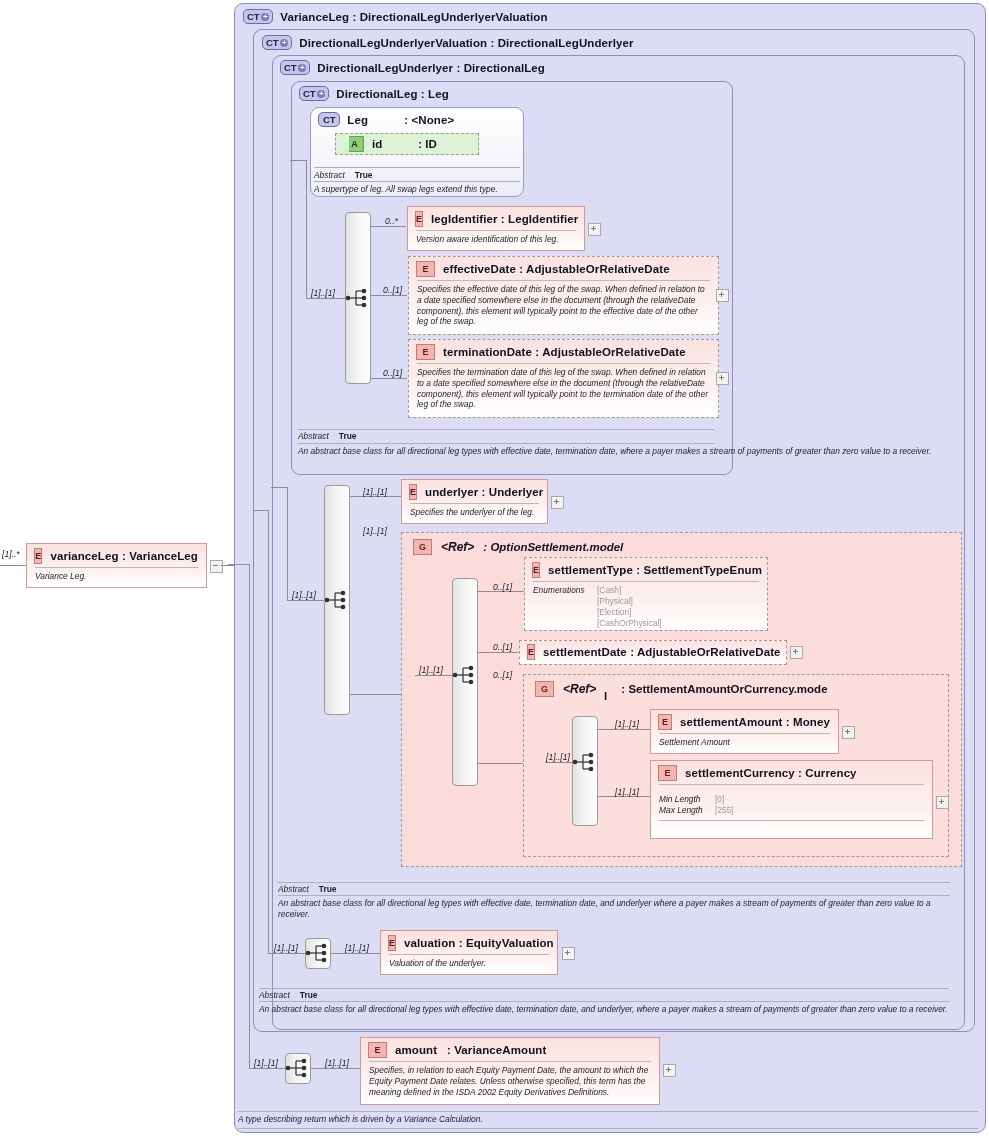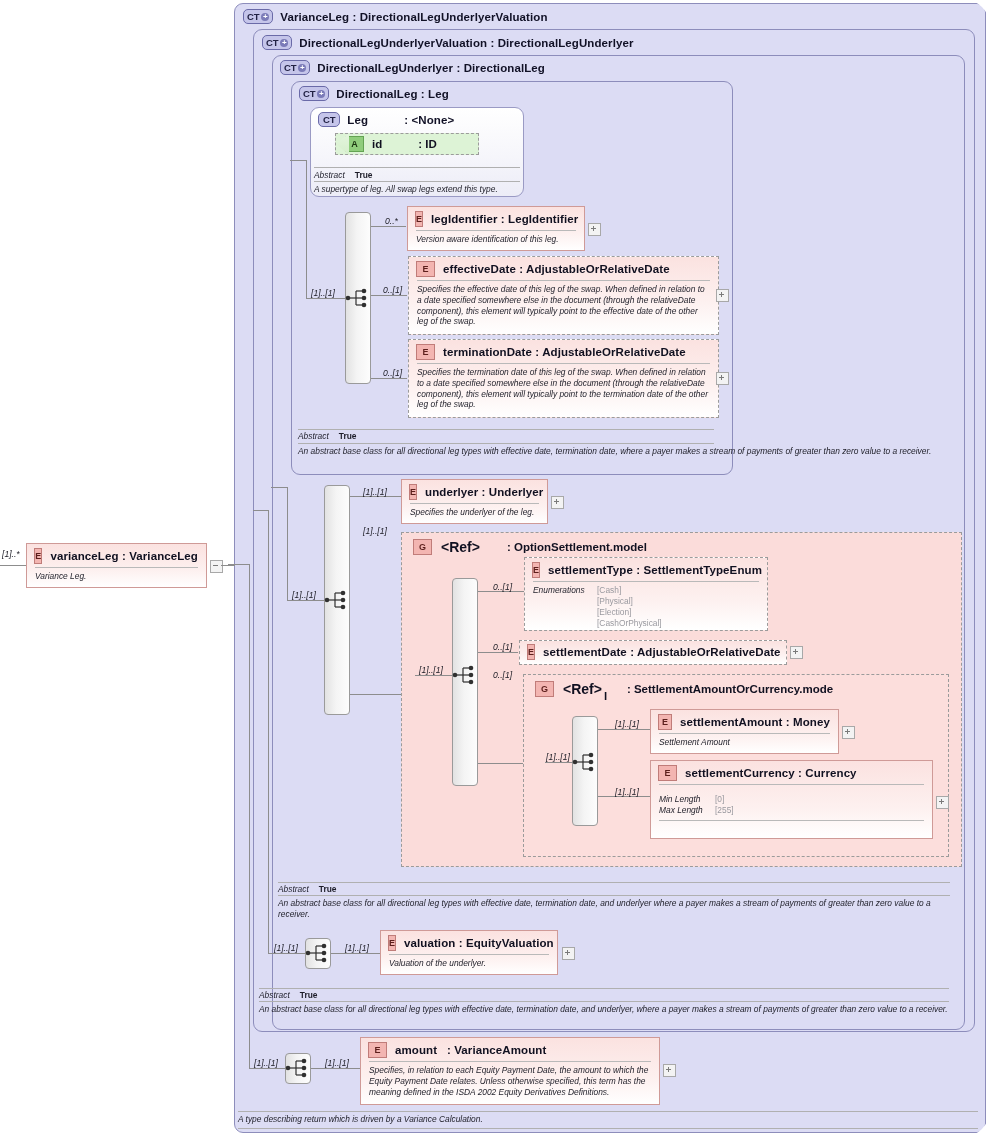--- a/index.html
+++ b/index.html
@@ -1,17 +1,17 @@
 <!DOCTYPE html>
 <html><head>
 <meta charset="utf-8">
 <style>
   html,body{margin:0;padding:0;background:#ffffff;}
   body{font-family:"Liberation Sans","DejaVu Sans",sans-serif;}
-  #root{position:relative;width:989px;height:1136px;overflow:hidden;background:#ffffff;border-radius:24px;}
+  #root{position:relative;width:989px;height:1136px;overflow:hidden;background:#ffffff;}
 
   
   .abs{position:absolute;box-sizing:border-box;}
 
   
   .ct-box{border:1px solid #8d8dbb;border-radius:9px;background:#dcdcf4;}
   .ct-hdr{position:absolute;left:8px;top:5px;display:flex;align-items:center;gap:7px;
           white-space:nowrap;}
   .ct-tag{display:inline-flex;align-items:center;justify-content:center;
           border:1px solid #6a6aa8;border-radius:5px;background:#c5c5ea;
@@ -78,21 +78,21 @@
   
   .handle{position:absolute;width:11px;height:11px;border:1px solid #a8a8a8;background:#f3f3f3;}
   .handle:before,.handle:after{content:"";position:absolute;background:#7a7a7a;}
   .handle:before{left:2px;top:4px;width:5px;height:1px;}
   .handle.plus:after{left:4px;top:2px;width:1px;height:5px;}
 
   
   .grp-box{border:1px dashed #9b9b9b;background:#fbdcda;}
   .grp-box.inner{background:#fcdedc;}
   .grp-hdr{display:flex;align-items:center;gap:9px;padding:5px 0 0 8px;white-space:nowrap;}
-  .grp-ref{font-size:14px;font-weight:bold;color:#101020;}
+  .grp-ref{font-size:12px;font-weight:bold;color:#101020;font-style:italic;}
   .grp-type{font-size:11.5px;font-weight:bold;color:#101020;}
 </style>
 </head>
 <body>
 
 <div id="root">
 
   <div class="abs ct-box" style="left:234px;top:3px;width:752px;height:1130px;">
     <div class="ct-hdr">
       <span class="ct-tag">CT<span class="plus">+</span></span>
@@ -231,21 +231,21 @@
     <div class="el-rule"></div>
     <div class="el-desc">Specifies the underlyer of the leg.</div>
   </div>
   <div class="handle plus" style="left:551px;top:496px;"></div>
 
   <div class="card" style="left:363px;top:526px;">[1]..[1]</div>
   <div class="abs grp-box" style="left:401px;top:532px;width:561px;height:335px;"></div>
   <div class="abs grp-hdr" style="left:405px;top:534px;">
     <span class="el-tag g">G</span>
     <span class="grp-ref">&lt;Ref&gt;</span>
-    <span class="grp-type" style="margin-left:18px;">: OptionSettlement.model</span>
+    <span class="grp-type" style="font-style:italic;">: OptionSettlement.model</span>
   </div>
 
   <div class="abs seq" style="left:452px;top:578px;width:26px;height:208px;"></div>
   <svg class="seq-glyph" width="26" height="20" viewBox="0 0 26 20" style="left:452px;top:665px;">
     <circle cx="3" cy="10" r="2.3" fill="#303030"></circle>
     <line x1="5" y1="10" x2="11" y2="10" stroke="#303030" stroke-width="1.2"></line>
     <line x1="11" y1="3" x2="11" y2="17" stroke="#303030" stroke-width="1.2"></line>
     <line x1="11" y1="3" x2="17" y2="3" stroke="#303030" stroke-width="1.2"></line>
     <line x1="11" y1="10" x2="17" y2="10" stroke="#303030" stroke-width="1.2"></line>
     <line x1="11" y1="17" x2="17" y2="17" stroke="#303030" stroke-width="1.2"></line>

